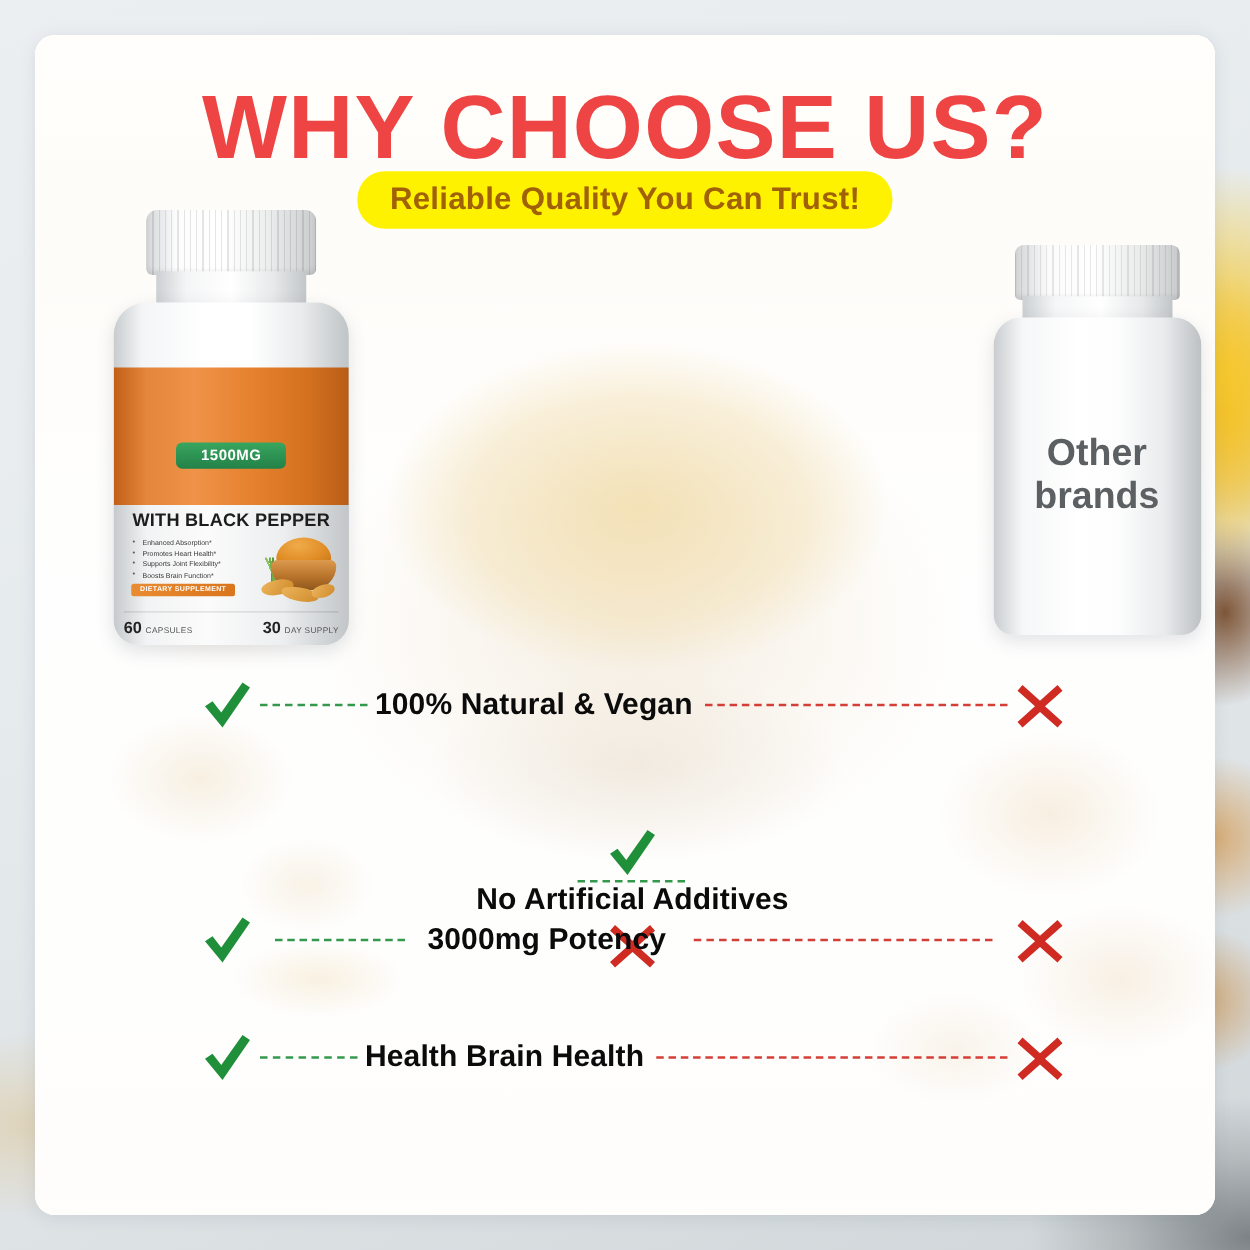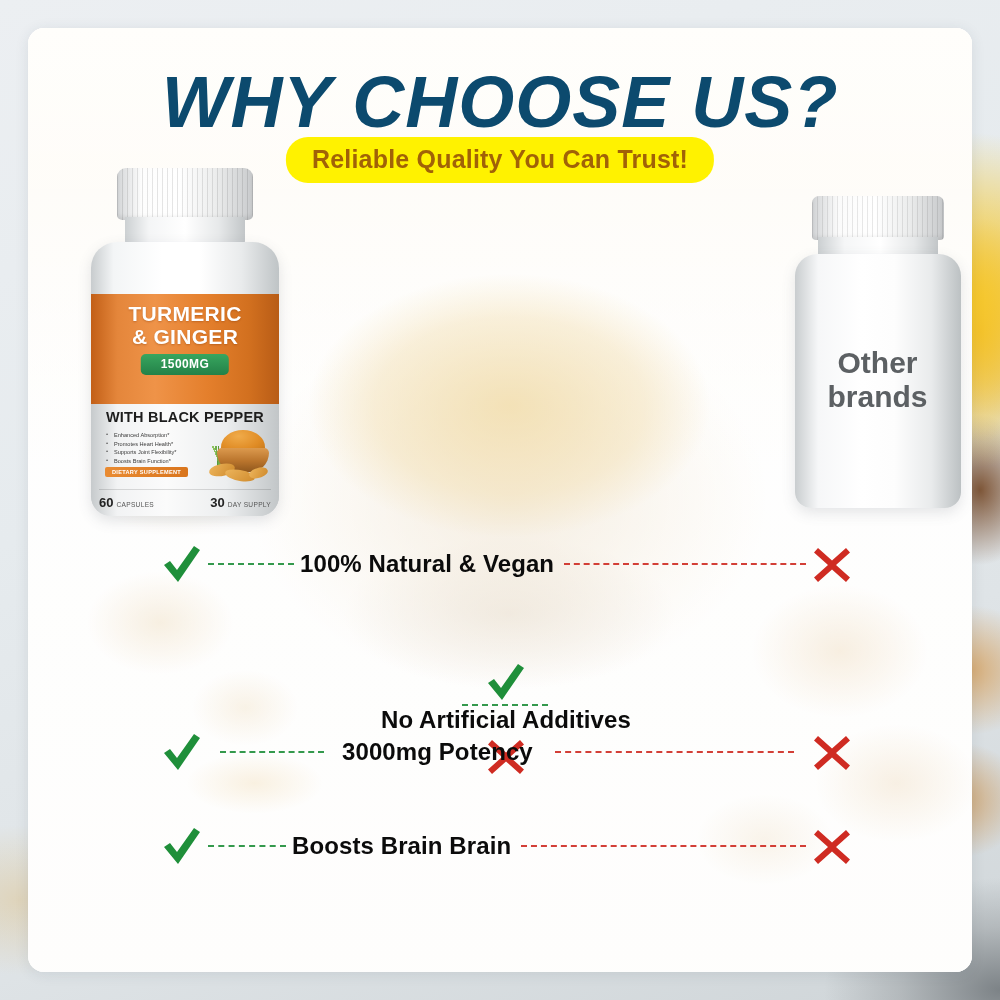--- a/index.html
+++ b/index.html
@@ -69,24 +69,23 @@
   }
 
   #content{ position:absolute; inset:0; }
 
   
   #title{
     position:absolute; top:38px; left:0; right:0;
     text-align:center;
     font-size:72px; font-weight:bold;
     letter-spacing:1px;
-    color:#0c4a6e;
+    color:#ef4444;
     line-height:1;
     white-space:nowrap;
-    font-style:italic;
   }
   
   #tagline{
     position:absolute; top:109px; left:50%; transform:translateX(-50%);
     background:#fff200;
     color:#a16207;
     font-size:25px; font-weight:bold;
     padding:8px 26px 9px;
     border-radius:22px;
     white-space:nowrap;
@@ -254,24 +253,20 @@
     <div id="title">WHY CHOOSE US?</div>
 
     <div id="tagline">Reliable Quality You Can Trust!</div>
 
     <div id="product-bottle">
       <div class="cap"></div>
       <div class="neck"></div>
       <div class="bottle-body">
 
         <div class="label-orange">
-          <div class="brand">
-            <div>TURMERIC</div>
-            <div>&amp; GINGER</div>
-          </div>
           <div class="mg-badge">1500MG</div>
         </div>
 
         <div class="label-grey">
           <div class="with-bp">WITH BLACK PEPPER</div>
 
           <ul class="benefits">
             <li>Enhanced Absorption*</li>
             <li>Promotes Heart Health*</li>
             <li>Supports Joint Flexibility*</li>
@@ -346,21 +341,21 @@
       <svg class="cross" viewBox="0 0 40 40">
         <path d="M6 4 L20 16.5 L34 4 L38 8.5 L24 21 L38 33.5 L34 38 L20 25.5 L6 38 L2 33.5 L16 21 L2 8.5 Z" fill="#cf2b22"></path>
       </svg>
     </div>
 
     <div class="row" id="row3">
       <svg class="tick" viewBox="0 0 44 44">
         <path d="M4 23 L10 19 L17 28 L34 4 L40 8 L18 40 Z" fill="#1f8f3a"></path>
       </svg>
       <div class="dash-l"></div>
-      <div class="feature">Boosts Brain Brain</div>
+      <div class="feature">Health Brain Health</div>
       <div class="dash-r"></div>
       <svg class="cross" viewBox="0 0 40 40">
         <path d="M6 4 L20 16.5 L34 4 L38 8.5 L24 21 L38 33.5 L34 38 L20 25.5 L6 38 L2 33.5 L16 21 L2 8.5 Z" fill="#cf2b22"></path>
       </svg>
     </div>
 
 
   </div>
 </div>
 

